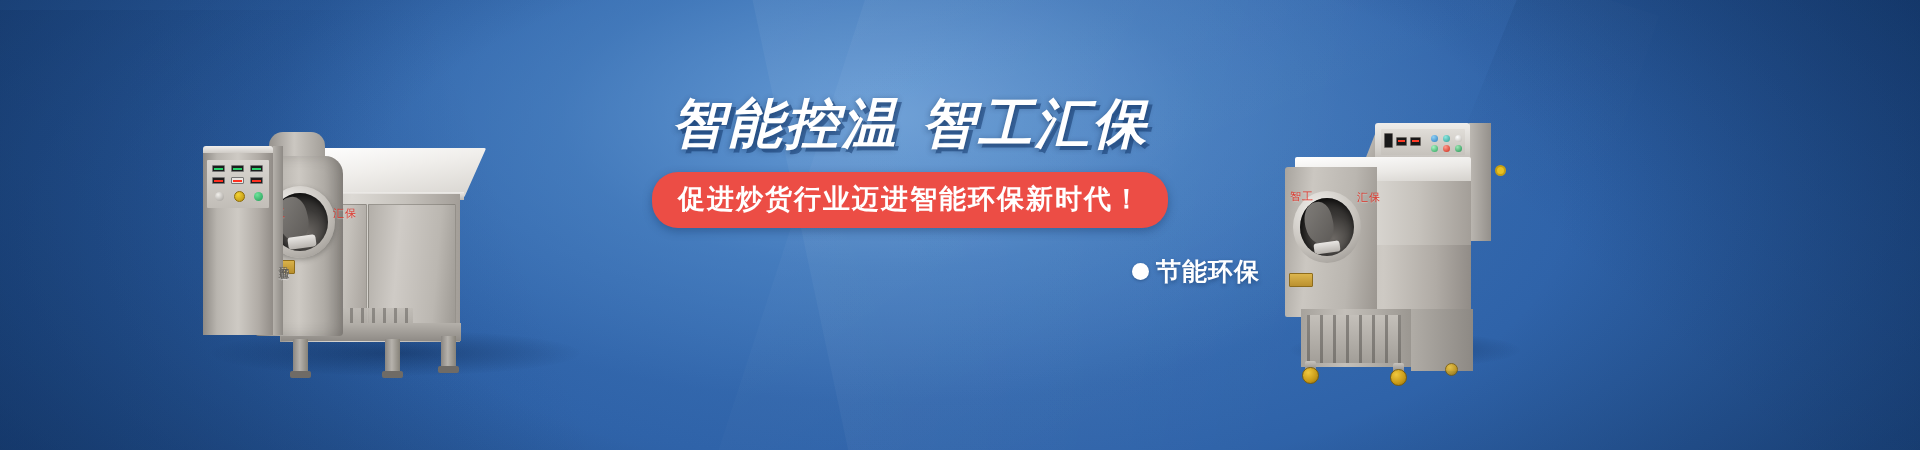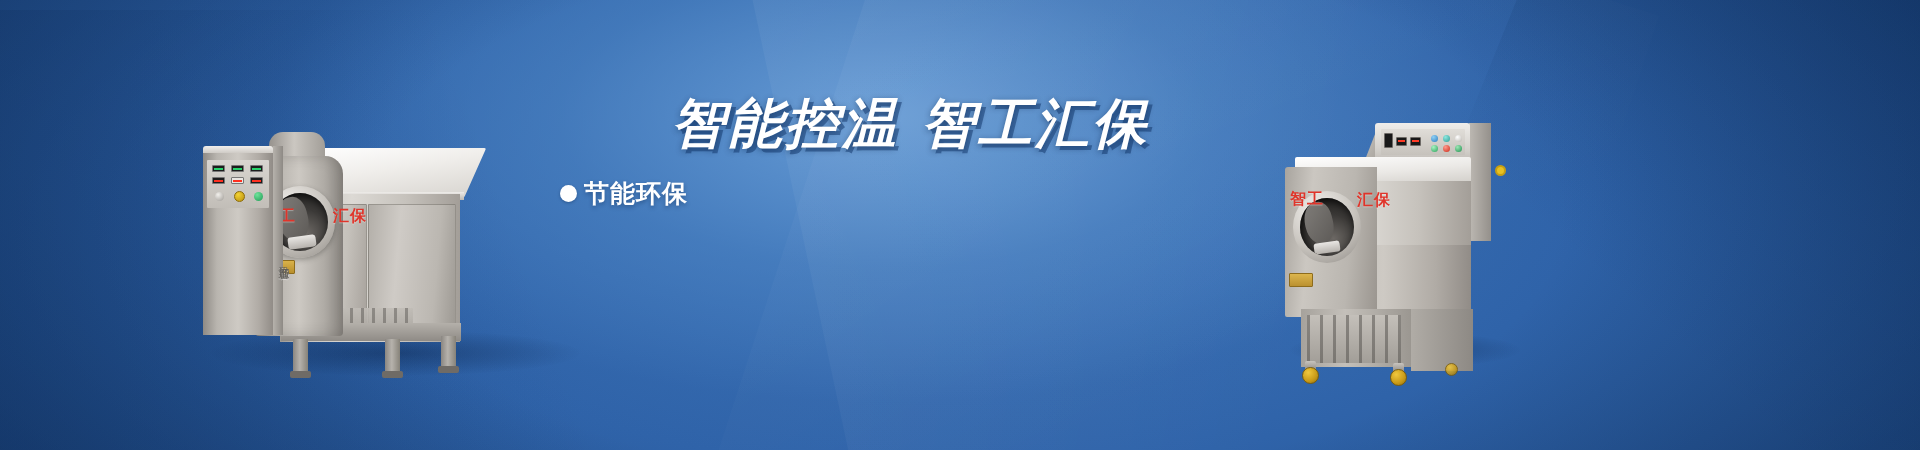--- a/index.html
+++ b/index.html
@@ -58,21 +58,21 @@
     background:#ec4d45;
     color:#ffffff;
     font-size:27px;font-weight:bold;letter-spacing:2px;
     padding:9px 26px 11px 26px;
     border-radius:26px;
     box-shadow:0 3px 10px rgba(10,36,76,0.35);
     white-space:nowrap;
   }
   .features{
     margin-top:27px;
-    display:flex;justify-content:space-between;align-items:center;
+    display:flex;justify-content:flex-end;align-items:center;
     gap:38px;
   }
   .feature{
     display:flex;align-items:center;gap:7px;
     color:#ffffff;font-size:25px;font-weight:bold;letter-spacing:1px;
     text-shadow:0 2px 4px rgba(8,32,70,0.40);
     white-space:nowrap;
   }
   .dot{
     width:17px;height:17px;border-radius:50%;
@@ -132,21 +132,21 @@
   .lm-port-out{left:80px;top:78px;width:70px;height:72px;border-radius:50%;
     background:radial-gradient(circle at 36% 30%,#f2f0ed,#c6c2bc 55%,#908c87 100%);
     box-shadow:0 2px 5px rgba(50,48,45,0.35);}
   .lm-port-in{left:87px;top:85px;width:56px;height:58px;border-radius:50%;
     background:radial-gradient(circle at 60% 70%,#6e6a66 0%,#3c3a38 45%,#1d1c1b 100%);
     box-shadow:inset 2px 3px 8px rgba(0,0,0,0.75);overflow:hidden;}
   .lm-port-blade{position:absolute;left:6px;top:4px;width:30px;height:44px;border-radius:50% 40% 48% 46%;
     background:linear-gradient(135deg,#8b8884,#5a5754);transform:rotate(-14deg);opacity:.92;}
   .lm-port-pan{position:absolute;left:16px;bottom:3px;width:28px;height:12px;border-radius:3px;
     background:linear-gradient(180deg,#e9e7e4,#b6b2ad);transform:rotate(-8deg);}
-  .brandtxt{color:#e0342a;font-size:16px;font-weight:bold;letter-spacing:1px;white-space:nowrap;
+  .brandtxt{color:#e0342a;font-size:11px;font-weight:normal;letter-spacing:1px;white-space:nowrap;
     text-shadow:0 1px 1px rgba(255,255,255,0.35);}
   .lm-brand-1{left:77px;top:98px;}
   .lm-brand-2{left:148px;top:98px;}
   .lm-plate{left:88px;top:152px;width:22px;height:14px;border-radius:1px;
     background:linear-gradient(180deg,#d9b24a,#b98f2c);border:1px solid #8e6c1c;}
   .lm-vent{left:110px;top:200px;width:118px;height:30px;
     background:
       repeating-linear-gradient(90deg, rgba(90,87,83,0.55) 0 3px, rgba(90,87,83,0) 3px 11px),
       linear-gradient(180deg,#c1bdb7,#a5a19b);
     opacity:.9;}
@@ -310,20 +310,23 @@
     <div class="mpart wheel-fork" style="left:20px;top:266px;"></div>
     <div class="mpart wheel" style="left:17px;top:272px;"></div>
     <div class="mpart wheel-fork" style="left:108px;top:268px;"></div>
     <div class="mpart wheel" style="left:105px;top:274px;"></div>
     <div class="mpart wheel" style="left:160px;top:268px;width:13px;height:13px;opacity:.85;"></div>
   </div>
 
   <div class="copy">
     <div class="headline"><span>智能控温</span><span class="gap"></span><span>智工汇保</span></div>
 
+    <div class="badge-row">
+      <span class="badge">促进炒货行业迈进智能环保新时代！</span>
+    </div>
 
     <div class="features">
       <div class="feature">
         <span class="dot"></span>
         <span>节能环保</span>
       </div>
     </div>
   </div>
 
   <div class="vignette"></div>

